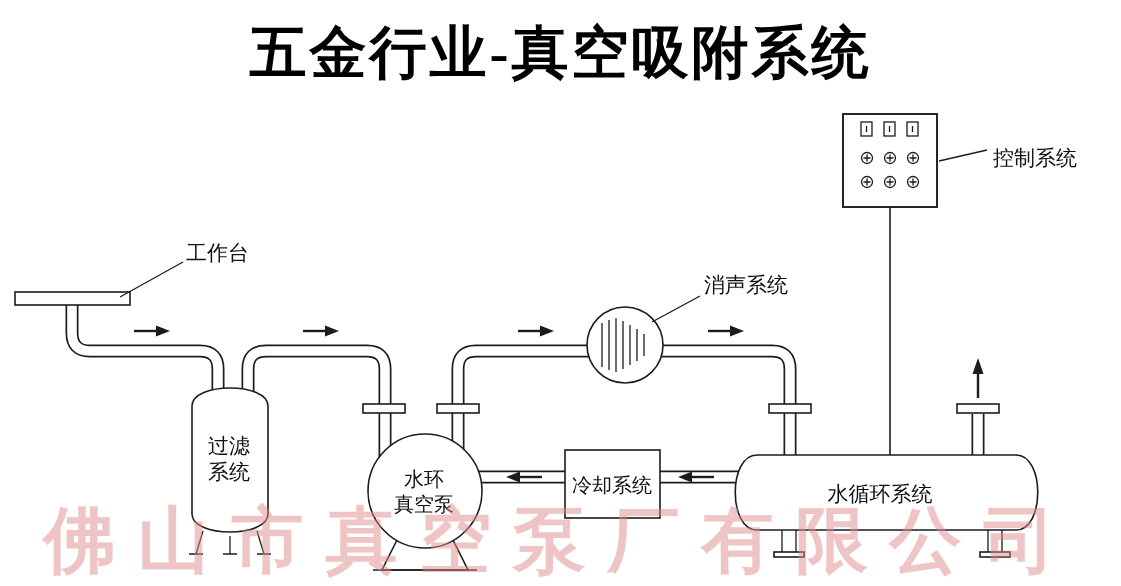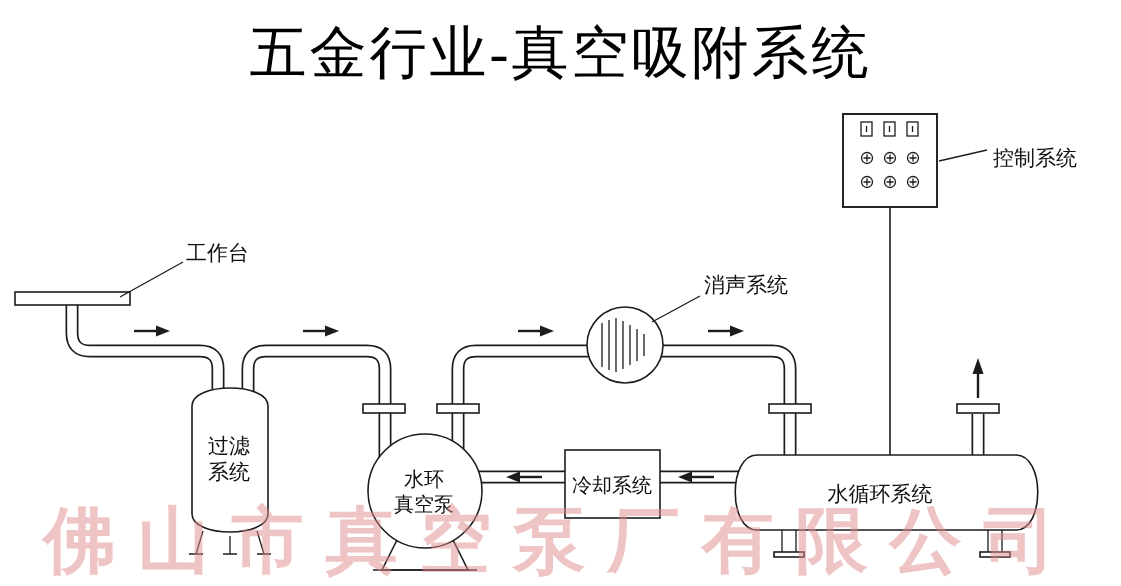--- a/index.html
+++ b/index.html
@@ -2,21 +2,21 @@
 <html><head>
 <meta charset="utf-8">
 <style>
   html,body{margin:0;padding:0;}
   body{
     width:1121px;height:586px;background:#ffffff;position:relative;overflow:hidden;
     font-family:"Liberation Serif","DejaVu Serif",serif;
   }
   .title{
     position:absolute;top:22px;left:0;width:100%;text-align:center;
-    font-size:57px;font-weight:normal;letter-spacing:3px;color:#000;line-height:1.1;
+    font-size:57px;font-weight:bold;letter-spacing:3px;color:#000;line-height:1.1;
   }
   .watermark{
     position:absolute;top:502px;left:50%;transform:translateX(-50%);
     font-size:72px;font-weight:bold;letter-spacing:22px;white-space:nowrap;
     color:rgba(224,138,138,0.5);z-index:5;pointer-events:none;line-height:1.1;
   }
   svg{position:absolute;top:0;left:0;z-index:1;}
   .ln{stroke:#1c1c1c;stroke-width:1.6;fill:none;}
   .thin{stroke:#1c1c1c;stroke-width:1.3;fill:none;}
   .comp{fill:#ffffff;stroke:#1c1c1c;stroke-width:1.6;}

